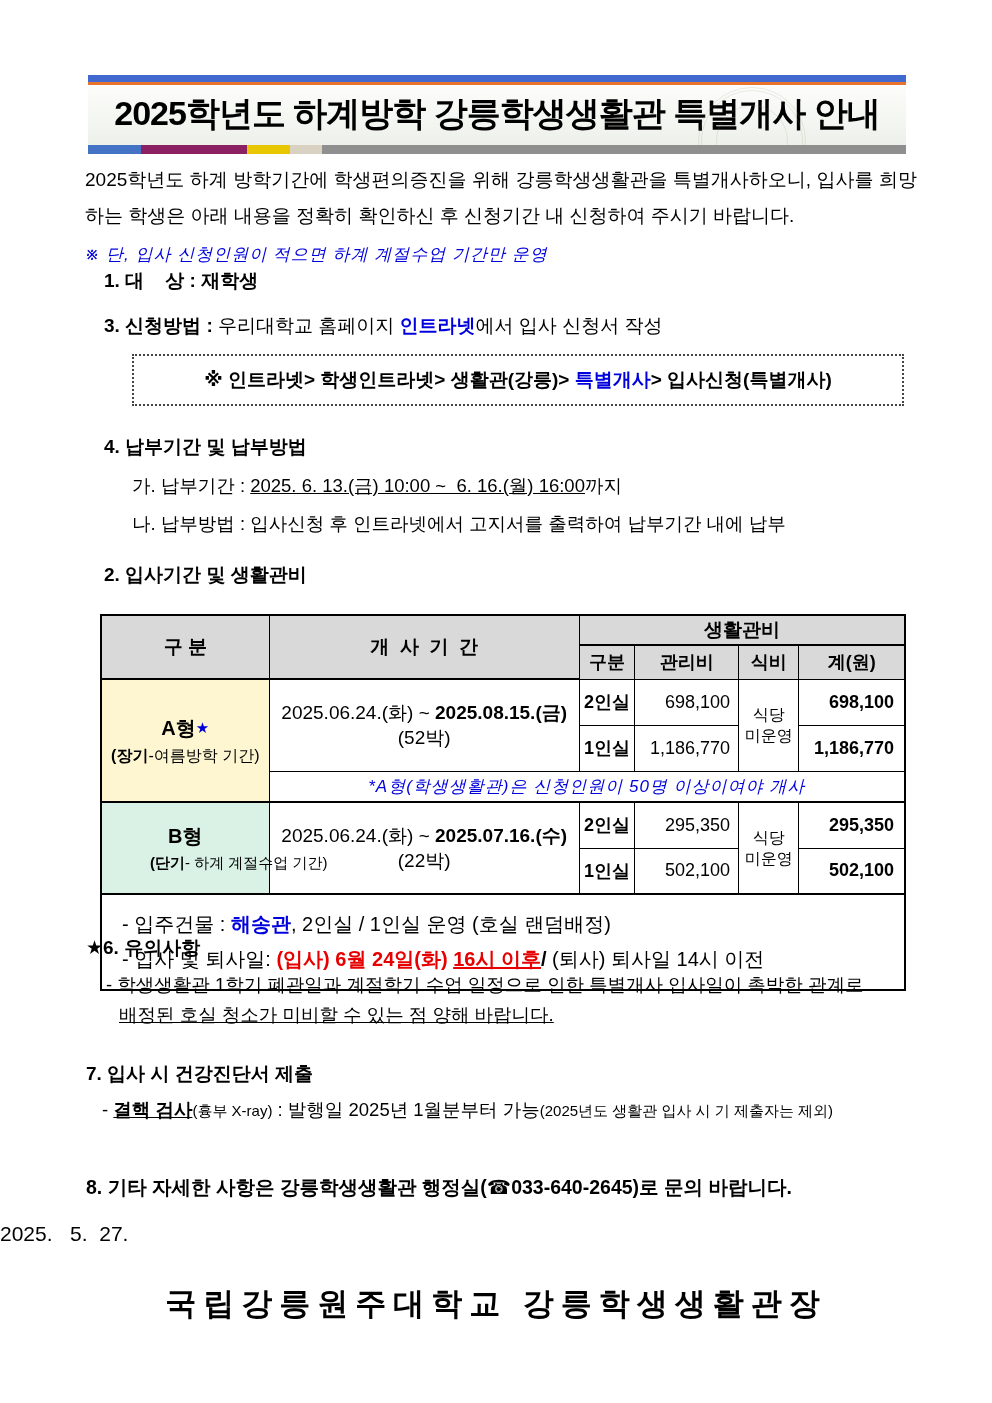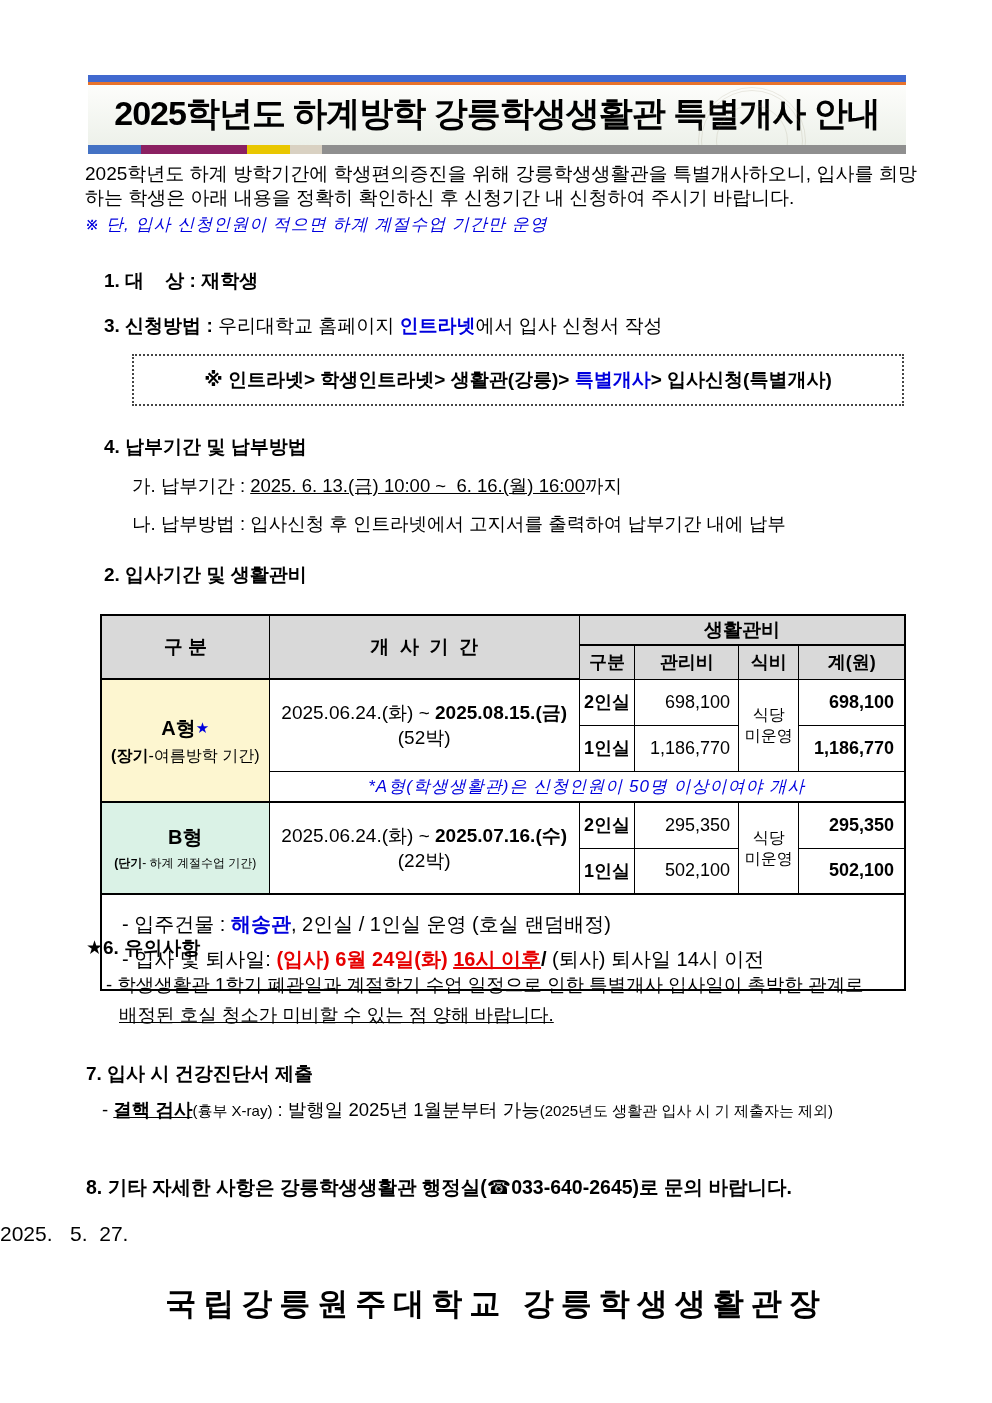--- a/index.html
+++ b/index.html
@@ -16,21 +16,21 @@
   .seal-inner { position:absolute; left:14px; top:14px; width:72px; height:72px; border:1px solid rgba(150,140,110,.4); border-radius:50%; }
   .stripe { display:flex; height:9px; }
   .stripe span { height:100%; }
   .st-blue { width:6.5%; background:#4472c4; }
   .st-purple { width:13%; background:#8b2162; }
   .st-yellow { width:5.2%; background:#e9c700; }
   .st-beige { width:3.9%; background:#d9d1c2; }
   .st-gray { flex:1; background:#8f8f8f; }
 
   
-  .intro { position:absolute; left:85px; top:162px; width:832px; font-size:19px; line-height:24px; text-align:justify; }
+  .intro { position:absolute; left:85px; top:162px; width:832px; font-size:19px; line-height:36px; text-align:justify; }
   .intro-note { margin-top:3px; color:#0000dd; font-style:italic; font-size:17px; letter-spacing:1px; }
 
   
   .list { position:absolute; left:104px; top:268px; width:812px; font-size:19px; }
   .item { margin-top:19px; }
   .item:first-child { margin-top:0; }
   .lbl { font-weight:bold; white-space:pre; }
   .val-blue { color:#0000dd; font-weight:bold; white-space:pre; }
   .blue-b { color:#0000dd; font-weight:bold; }
 
@@ -44,21 +44,21 @@
   .fee-table th, .fee-table td { border:1px solid #000; text-align:center; vertical-align:middle; }
   .fee-table thead th { background:#d9d9d9; font-weight:bold; white-space:pre; }
   .fee-table thead tr:first-child th { border-bottom-width:2px; }
   th.h-top { height:30px; font-size:19px; }
   th.h-sub { height:34px; font-size:18px; background:#d9d9d9; }
   td.type-a { background:#fdf6d0; }
   td.type-b { background:#daf2e6; }
   .type-name { font-size:20px; font-weight:bold; }
   .type-name .star { color:#0000dd; font-size:15px; vertical-align:2px; }
   .type-desc { font-size:16px; margin-top:4px; white-space:nowrap; }
-  .type-desc-sm { font-size:12px; }
+  .type-desc-sm { font-size:15px;padding-left:48px; }
   td.period { font-size:19px; line-height:25px; }
   td.room { font-weight:bold; height:46px; }
   td.fee { text-align:right; padding-right:8px; }
   td.meal { font-size:16px; line-height:21px; }
   td.total { text-align:right; padding-right:10px; font-weight:bold; }
   tr.dotted td { border-top:1px dotted #555; }
   td.a-note { border-top:1px dotted #555; border-bottom:2px solid #000; color:#0000dd; font-style:italic; font-size:17px; height:31px; letter-spacing:1px; }
   td.b-top { border-top:2px solid #000; }
   td.tbl-notes { border-top:2px solid #000; text-align:left; padding:12px 6px 12px 20px; font-size:20px; line-height:35px; }
   .red-b { color:#e60000; font-weight:bold; }

